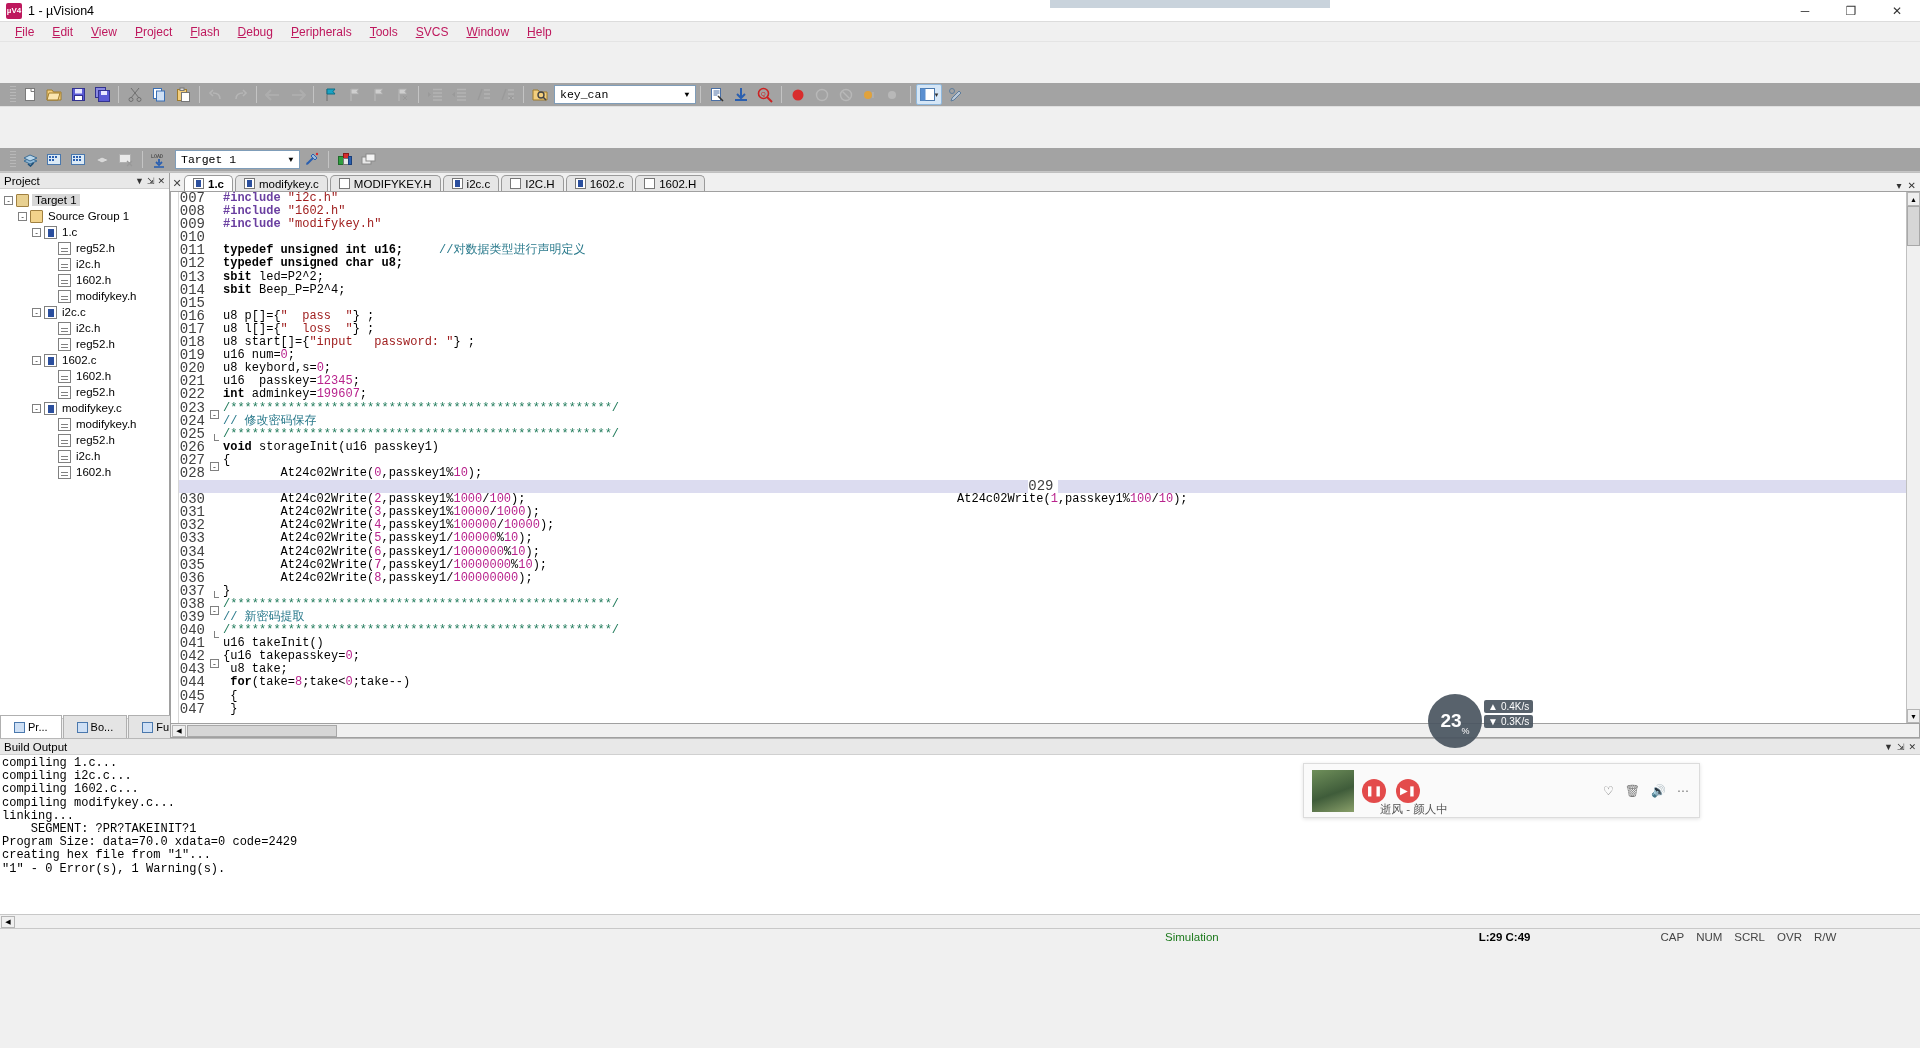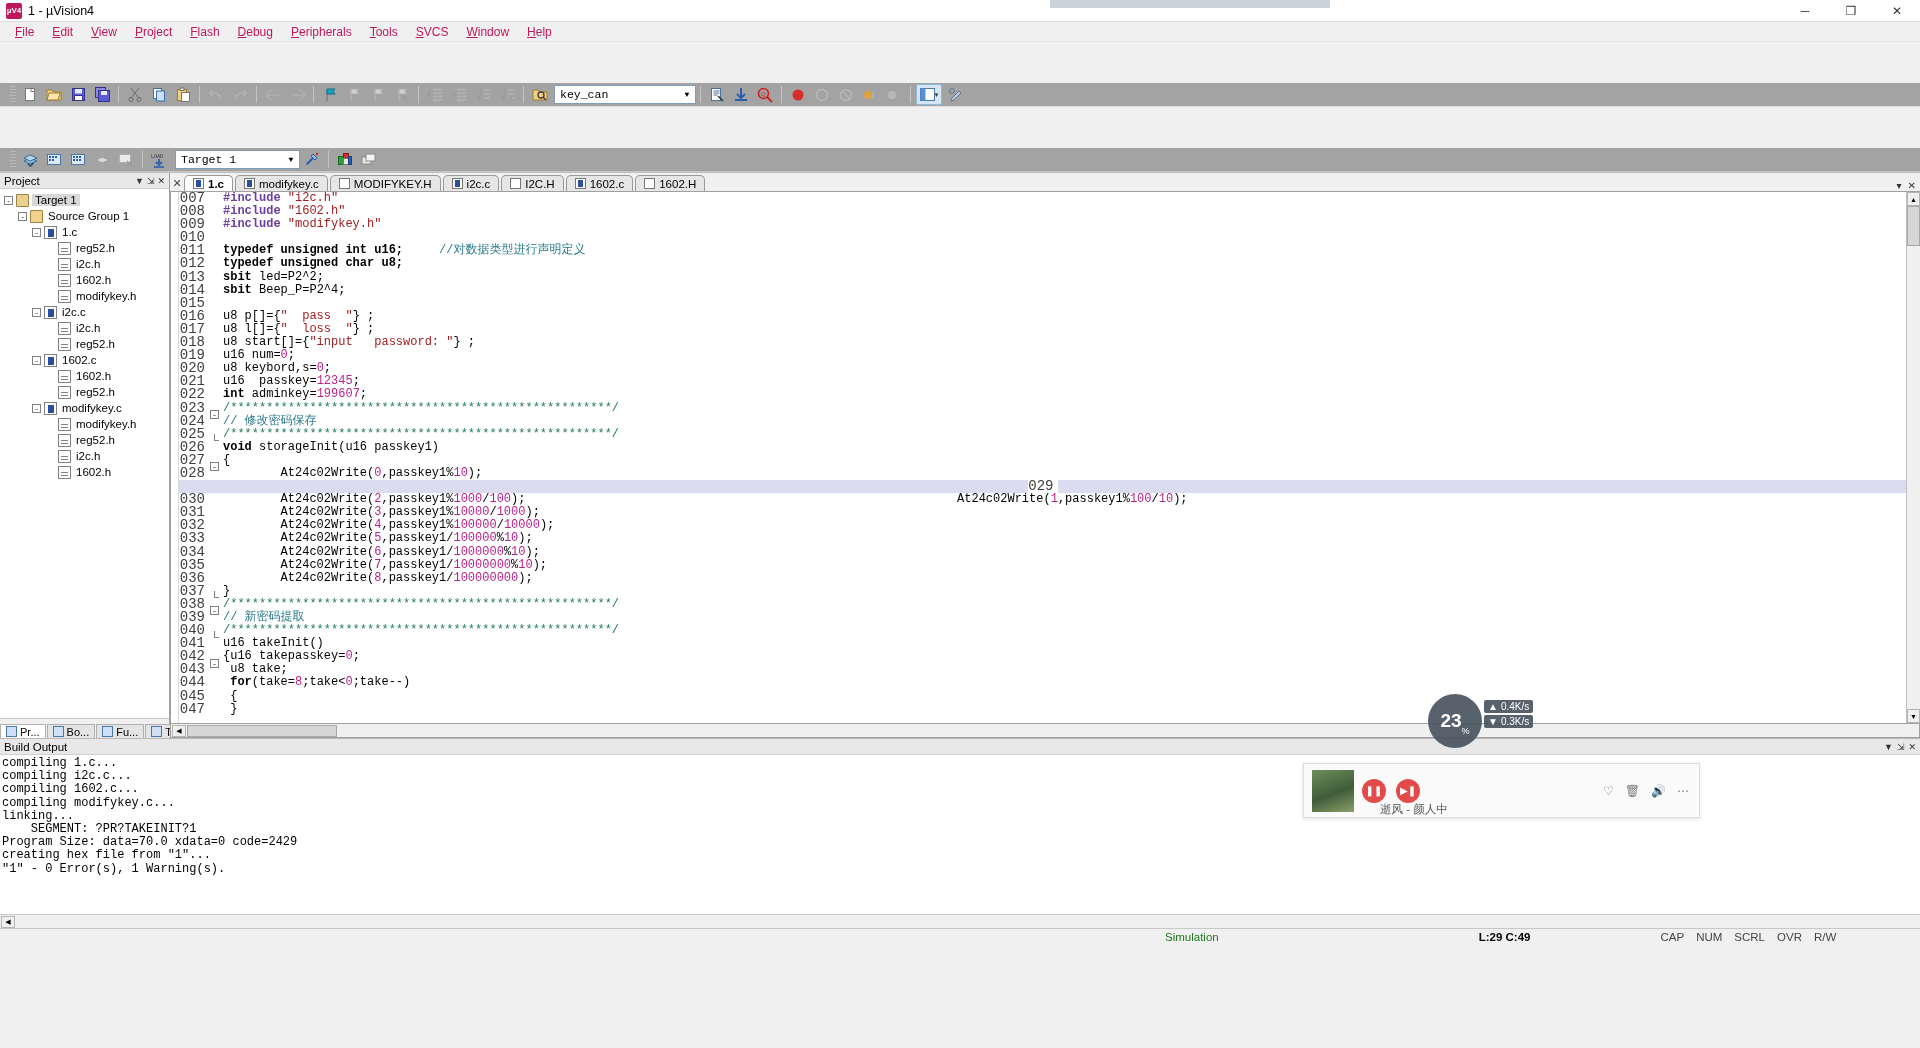--- a/index.html
+++ b/index.html
@@ -65,21 +65,21 @@
   .ficon.doc{background:#fff;border:1px solid #808080;}
   .ficon.doc:after{content:"";position:absolute;left:2px;bottom:2px;right:2px;height:1px;
     background:#808080;box-shadow:0 -3px 0 #808080;}
   .ficon.csrc{background:#fff;border:1px solid #808080;}
   .ficon.csrc:after{content:"";position:absolute;left:3px;top:2px;width:6px;height:8px;
     background:#2b4f9e;}
   .tlabel.sel{background:#d8d8d8;padding:0 3px;}
   .tlabel{padding:0 2px;}
   .proj-tabs{height:20px;background:#f0f0f0;display:flex;align-items:flex-end;
     border-top:1px solid #c8c8c8;}
-  .ptab{height:14px;display:flex;align-items:center;gap:3px;padding:0 5px;font-size:11px;
+  .ptab{height:23px;display:flex;align-items:center;gap:3px;padding:0 13px;font-size:11px;
      border:1px solid #b0b0b0;border-bottom:none;background:#e4e4e4;margin-right:1px;}
   .ptab.active{background:#fff;}
   
   .editor{flex:1;display:flex;flex-direction:column;background:#f0f0f0;min-width:0;}
   .tabstrip{height:18px;background:#f0f0f0;display:flex;align-items:flex-end;position:relative;}
   .tclose{width:14px;height:16px;display:flex;align-items:center;justify-content:center;
     font-size:11px;color:#444;}
   .etab{height:16px;display:flex;align-items:center;gap:4px;padding:0 8px;font-size:11.5px;
      background:#e6e6e6;border:1px solid #9a9a9a;border-bottom:none;
      border-radius:5px 5px 0 0;margin-right:2px;white-space:nowrap;}

